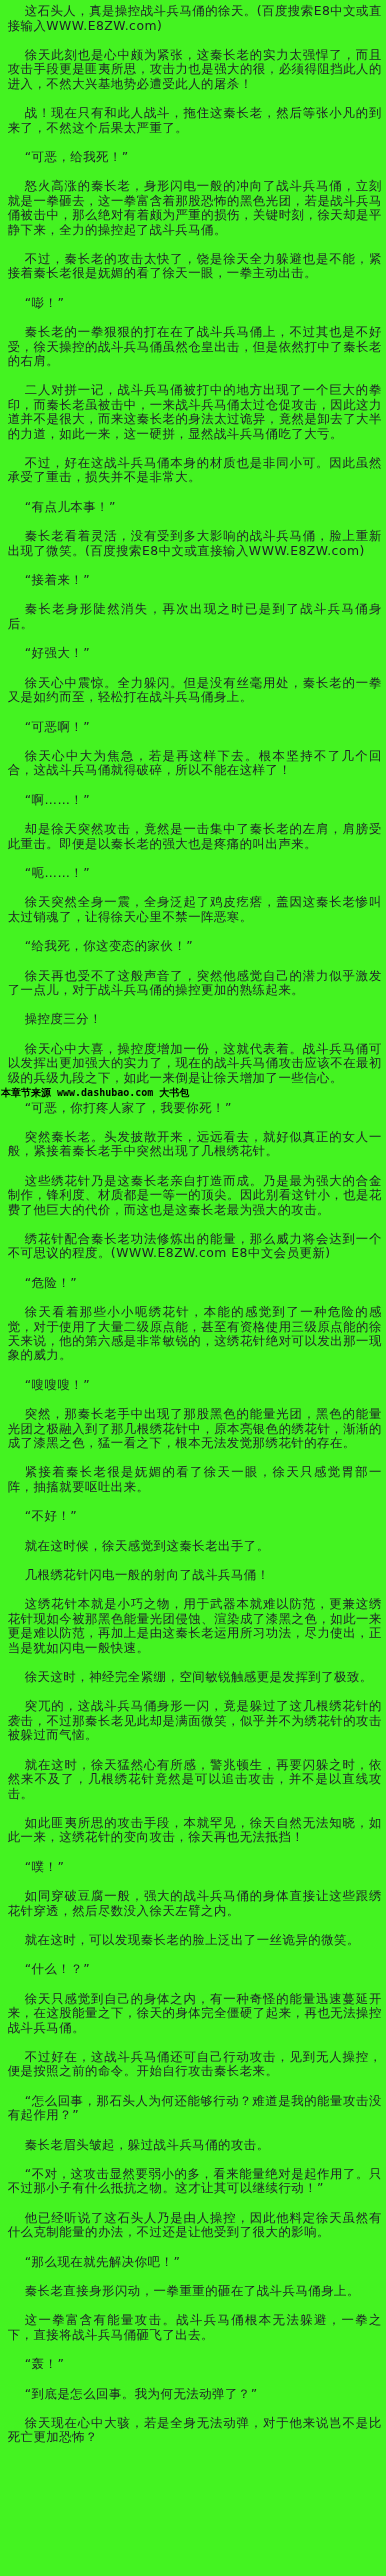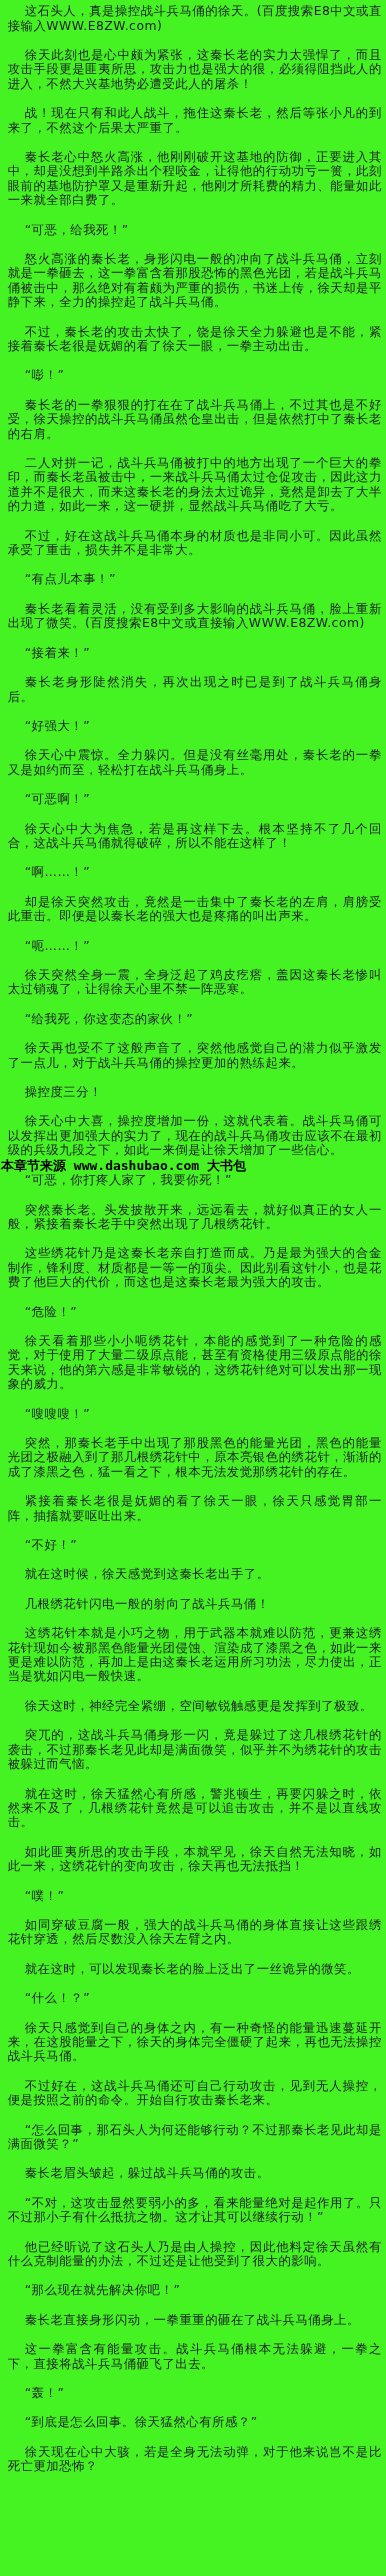--- a/index.html
+++ b/index.html
@@ -23,39 +23,38 @@
     font-size: 12.4px;
     line-height: 14.4px;
     letter-spacing: 0.5px;
     color: #1E1E28;
     text-align: justify;
     word-break: break-all;
   }
   p.credit-para {
     margin: -14px 0 0.5px -6.7px;
     text-indent: 0;
-    font-size: 13px;
+    font-size: 10px;
     line-height: 14px;
     letter-spacing: 0;
     color: #000000;
     font-weight: bold;
     font-family: "DejaVu Sans Mono", "DejaVu Sans", sans-serif;
     white-space: nowrap;
   }
 </style>
 </head>
 <body>
 
 <div class="page">
     <p class="body-para">这石头人，真是操控战斗兵马俑的徐天。(百度搜索E8中文或直接输入WWW.E8ZW.com)</p>
     <p class="body-para">徐天此刻也是心中颇为紧张，这秦长老的实力太强悍了，而且攻击手段更是匪夷所思，攻击力也是强大的很，必须得阻挡此人的进入，不然大兴基地势必遭受此人的屠杀！</p>
     <p class="body-para">战！现在只有和此人战斗，拖住这秦长老，然后等张小凡的到来了，不然这个后果太严重了。</p>
-    <p class="body-para">秦长老心中怒火高涨，他刚刚破开这基地的防御，正要进入其中，却是没想到半路杀出个程咬金，让得他的行动功亏一篑，此刻眼前的基地防护罩又是重新升起，他刚才所耗费的精力、能量如此一来就全部白费了。</p>
     <p class="body-para">“可恶，给我死！”</p>
-    <p class="body-para">怒火高涨的秦长老，身形闪电一般的冲向了战斗兵马俑，立刻就是一拳砸去，这一拳富含着那股恐怖的黑色光团，若是战斗兵马俑被击中，那么绝对有着颇为严重的损伤，书迷上传，徐天却是平静下来，全力的操控起了战斗兵马俑。</p>
+    <p class="body-para">怒火高涨的秦长老，身形闪电一般的冲向了战斗兵马俑，立刻就是一拳砸去，这一拳富含着那股恐怖的黑色光团，若是战斗兵马俑被击中，那么绝对有着颇为严重的损伤，关键时刻，徐天却是平静下来，全力的操控起了战斗兵马俑。</p>
     <p class="body-para">不过，秦长老的攻击太快了，饶是徐天全力躲避也是不能，紧接着秦长老很是妩媚的看了徐天一眼，一拳主动出击。</p>
     <p class="body-para">“嘭！”</p>
     <p class="body-para">秦长老的一拳狠狠的打在在了战斗兵马俑上，不过其也是不好受，徐天操控的战斗兵马俑虽然仓皇出击，但是依然打中了秦长老的右肩。</p>
     <p class="body-para">二人对拼一记，战斗兵马俑被打中的地方出现了一个巨大的拳印，而秦长老虽被击中，一来战斗兵马俑太过仓促攻击，因此这力道并不是很大，而来这秦长老的身法太过诡异，竟然是卸去了大半的力道，如此一来，这一硬拼，显然战斗兵马俑吃了大亏。</p>
     <p class="body-para">不过，好在这战斗兵马俑本身的材质也是非同小可。因此虽然承受了重击，损失并不是非常大。</p>
     <p class="body-para">“有点儿本事！”</p>
     <p class="body-para">秦长老看着灵活，没有受到多大影响的战斗兵马俑，脸上重新出现了微笑。(百度搜索E8中文或直接输入WWW.E8ZW.com)</p>
     <p class="body-para">“接着来！”</p>
     <p class="body-para">秦长老身形陡然消失，再次出现之时已是到了战斗兵马俑身后。</p>
     <p class="body-para">“好强大！”</p>
@@ -67,43 +66,44 @@
     <p class="body-para">“呃……！”</p>
     <p class="body-para">徐天突然全身一震，全身泛起了鸡皮疙瘩，盖因这秦长老惨叫太过销魂了，让得徐天心里不禁一阵恶寒。</p>
     <p class="body-para">“给我死，你这变态的家伙！”</p>
     <p class="body-para">徐天再也受不了这般声音了，突然他感觉自己的潜力似乎激发了一点儿，对于战斗兵马俑的操控更加的熟练起来。</p>
     <p class="body-para">操控度三分！</p>
     <p class="body-para">徐天心中大喜，操控度增加一份，这就代表着。战斗兵马俑可以发挥出更加强大的实力了，现在的战斗兵马俑攻击应该不在最初级的兵级九段之下，如此一来倒是让徐天增加了一些信心。</p>
     <p class="credit-para">本章节来源 www.dashubao.com 大书包</p>
     <p class="body-para">“可恶，你打疼人家了，我要你死！”</p>
     <p class="body-para">突然秦长老。头发披散开来，远远看去，就好似真正的女人一般，紧接着秦长老手中突然出现了几根绣花针。</p>
     <p class="body-para">这些绣花针乃是这秦长老亲自打造而成。乃是最为强大的合金制作，锋利度、材质都是一等一的顶尖。因此别看这针小，也是花费了他巨大的代价，而这也是这秦长老最为强大的攻击。</p>
+    <p class="body-para">绣花针配合秦长老功法修炼出的能量，那么威力将会达到一个不可思议的程度。(WWW.E8ZW.com E8中文会员更新)</p>
     <p class="body-para">“危险！”</p>
     <p class="body-para">徐天看着那些小小呃绣花针，本能的感觉到了一种危险的感觉，对于使用了大量二级原点能，甚至有资格使用三级原点能的徐天来说，他的第六感是非常敏锐的，这绣花针绝对可以发出那一现象的威力。</p>
     <p class="body-para">“嗖嗖嗖！”</p>
     <p class="body-para">突然，那秦长老手中出现了那股黑色的能量光团，黑色的能量光团之极融入到了那几根绣花针中，原本亮银色的绣花针，渐渐的成了漆黑之色，猛一看之下，根本无法发觉那绣花针的存在。</p>
     <p class="body-para">紧接着秦长老很是妩媚的看了徐天一眼，徐天只感觉胃部一阵，抽搐就要呕吐出来。</p>
     <p class="body-para">“不好！”</p>
     <p class="body-para">就在这时候，徐天感觉到这秦长老出手了。</p>
     <p class="body-para">几根绣花针闪电一般的射向了战斗兵马俑！</p>
     <p class="body-para">这绣花针本就是小巧之物，用于武器本就难以防范，更兼这绣花针现如今被那黑色能量光团侵蚀、渲染成了漆黑之色，如此一来更是难以防范，再加上是由这秦长老运用所习功法，尽力使出，正当是犹如闪电一般快速。</p>
     <p class="body-para">徐天这时，神经完全紧绷，空间敏锐触感更是发挥到了极致。</p>
     <p class="body-para">突兀的，这战斗兵马俑身形一闪，竟是躲过了这几根绣花针的袭击，不过那秦长老见此却是满面微笑，似乎并不为绣花针的攻击被躲过而气恼。</p>
     <p class="body-para">就在这时，徐天猛然心有所感，警兆顿生，再要闪躲之时，依然来不及了，几根绣花针竟然是可以追击攻击，并不是以直线攻击。</p>
     <p class="body-para">如此匪夷所思的攻击手段，本就罕见，徐天自然无法知晓，如此一来，这绣花针的变向攻击，徐天再也无法抵挡！</p>
     <p class="body-para">“噗！”</p>
     <p class="body-para">如同穿破豆腐一般，强大的战斗兵马俑的身体直接让这些跟绣花针穿透，然后尽数没入徐天左臂之内。</p>
     <p class="body-para">就在这时，可以发现秦长老的脸上泛出了一丝诡异的微笑。</p>
     <p class="body-para">“什么！？”</p>
     <p class="body-para">徐天只感觉到自己的身体之内，有一种奇怪的能量迅速蔓延开来，在这股能量之下，徐天的身体完全僵硬了起来，再也无法操控战斗兵马俑。</p>
     <p class="body-para">不过好在，这战斗兵马俑还可自己行动攻击，见到无人操控，便是按照之前的命令。开始自行攻击秦长老来。</p>
-    <p class="body-para">“怎么回事，那石头人为何还能够行动？不过那秦长老见此却是满面微笑？”</p>
+    <p class="body-para">“怎么回事，那石头人为何还能够行动？难道是我的能量攻击没有起作用？”</p>
     <p class="body-para">秦长老眉头皱起，躲过战斗兵马俑的攻击。</p>
     <p class="body-para">“不对，这攻击显然要弱小的多，看来能量绝对是起作用了。只不过那小子有什么抵抗之物。这才让其可以继续行动！”</p>
     <p class="body-para">他已经听说了这石头人乃是由人操控，因此他料定徐天虽然有什么克制能量的办法，不过还是让他受到了很大的影响。</p>
     <p class="body-para">“那么现在就先解决你吧！”</p>
     <p class="body-para">秦长老直接身形闪动，一拳重重的砸在了战斗兵马俑身上。</p>
     <p class="body-para">这一拳富含有能量攻击。战斗兵马俑根本无法躲避，一拳之下，直接将战斗兵马俑砸飞了出去。</p>
     <p class="body-para">“轰！”</p>
-    <p class="body-para">“到底是怎么回事。徐天猛然心有所感？”</p>
+    <p class="body-para">“到底是怎么回事。我为何无法动弹了？”</p>
     <p class="body-para">徐天现在心中大骇，若是全身无法动弹，对于他来说岂不是比死亡更加恐怖？</p>
   </div>
 
 
 </body></html>

